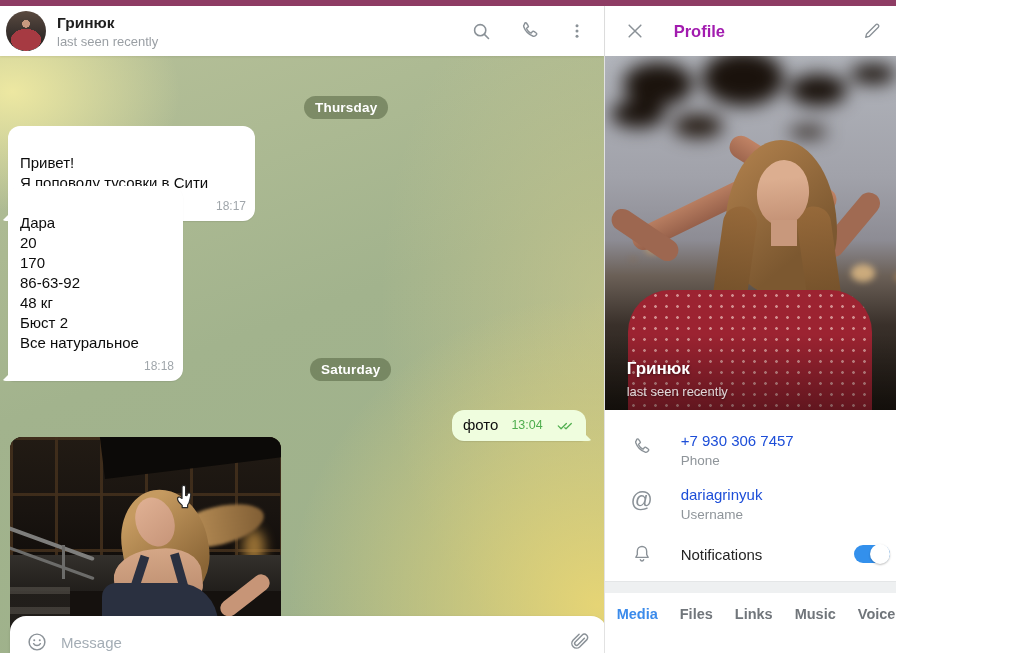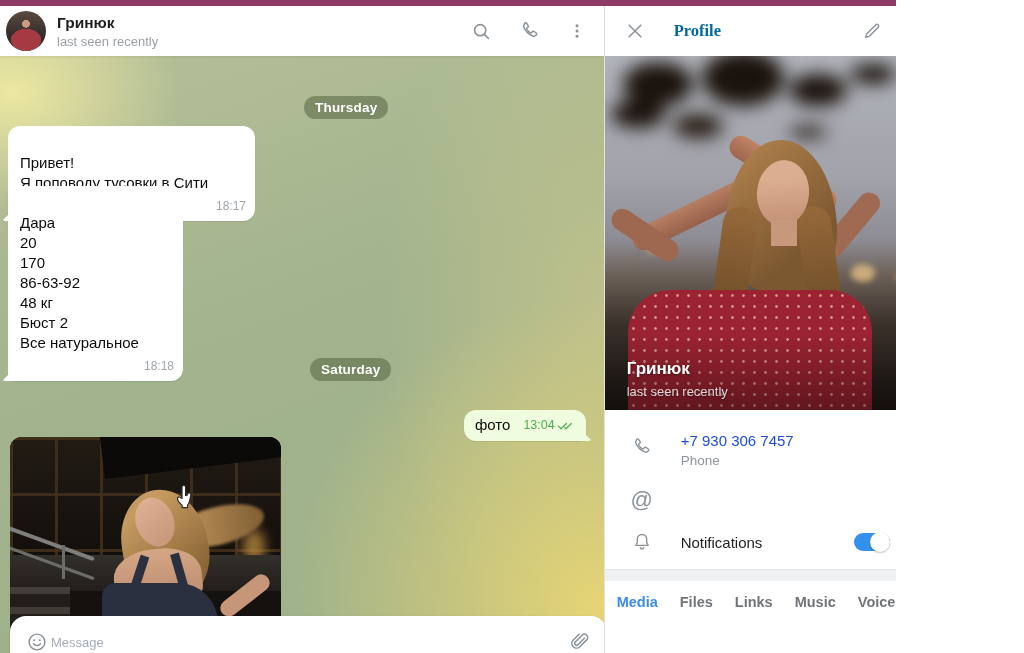--- a/index.html
+++ b/index.html
@@ -45,21 +45,21 @@
   .bubble .time { position:absolute; right:9px; bottom:5px; font-size:12px; color:#a0a6ab; white-space:nowrap; }
   .bubble-in { background:#fff; border-bottom-left-radius:5px; box-shadow:0 1px 1px rgba(0,0,0,.08); }
   .bubble-in::after { content:""; position:absolute; left:-6px; bottom:0; border:6px solid transparent;
     border-right-color:#fff; border-bottom-color:#fff; border-bottom-left-radius:4px; }
   .msg-1 { left:8px; top:70px;  width:247px; padding-right:46px; }
   .msg-2 { left:8px; top:130px; width:175px; }
   .bubble-out { background:#effdde; border-bottom-right-radius:5px; box-shadow:0 1px 1px rgba(0,0,0,.08);
     right:18px; top:342px; white-space:nowrap; padding:5px 11px 6px;margin-top:12px; }
   .bubble-out::after { content:""; position:absolute; right:-6px; bottom:0; border:6px solid transparent;
     border-left-color:#effdde; border-bottom-color:#effdde; border-bottom-right-radius:4px; }
-  .out-meta { display:inline-flex; align-items:center; gap:2px; margin-left:13px; color:#4fae4e; font-size:12.5px; vertical-align:bottom; }
+  .out-meta { display:inline-flex; align-items:center; gap:14px; margin-left:13px; color:#4fae4e; font-size:12.5px; vertical-align:bottom; }
 
   
   .photo-msg { position:absolute; left:10px; top:381px; width:271px; height:222px;
     border-radius:12px; overflow:hidden; z-index:1; background:#15110e; cursor:pointer; }
   .cp-windows { position:absolute; left:0; right:0; top:0; height:122px;
     background:
       repeating-linear-gradient(90deg, rgba(66,47,28,.9) 0 3px, rgba(0,0,0,0) 3px 45px),
       repeating-linear-gradient(180deg, rgba(66,47,28,.9) 0 3px, rgba(0,0,0,0) 3px 56px),
       linear-gradient(180deg,#221b14 0%,#191410 60%,#120e0b 100%); }
   .cp-ceiling { position:absolute; left:90px; top:-40px; width:200px; height:70px; background:#0c0a08; transform:rotate(-7deg); }
@@ -87,31 +87,31 @@
     background:#c79577; transform:rotate(-38deg); }
 
   .cursor-hand { position:absolute; left:174px; top:428px; z-index:7; pointer-events:none; }
 
   .scroll-down { position:absolute; left:622px; top:488px; width:56px; height:56px; border-radius:50%;
     background:#fff; z-index:3; display:flex; align-items:center; justify-content:center;
     box-shadow:0 1px 4px rgba(0,0,0,.18); color:#70777d; cursor:pointer; }
 
   .composer { position:absolute; left:10px; top:560px; width:597px; height:52px; background:#fff;
     border-radius:16px; z-index:4; display:flex; align-items:center; padding:0 16px; box-shadow:0 1px 3px rgba(0,0,0,.12); }
-  .composer input { flex:1; border:none; outline:none; font-size:13px; margin-left:3px; color:#222;
+  .composer input { flex:1; border:none; outline:none; font-size:15px; margin-left:13px; color:#222;
     font-family:"Liberation Sans","DejaVu Sans",sans-serif; background:transparent; }
   .composer input::placeholder { color:#a4adb5; }
   .mic-btn { position:absolute; left:612px; top:558px; width:64px; height:64px; border-radius:50%;
     background:#fff; z-index:4; display:flex; align-items:flex-start; justify-content:center; padding-top:14px;
     box-shadow:0 1px 4px rgba(0,0,0,.15); color:#8a9197; cursor:pointer; }
 
   
   .profile { position:relative; width:334px; height:647px; background:#fff; border-left:1px solid #e2e2e2; overflow:hidden; }
   .profile-header { height:50px; display:flex; align-items:center; padding:0 8px 0 20px; background:#fff; }
-  .profile-title { margin-left:29px; font-size:16.5px; font-weight:700; color:#0369a1;font-family:Liberation Serif, serif; }
+  .profile-title { margin-left:29px; font-size:16.5px; font-weight:700; color:#a21caf; }
   .edit-btn { margin-left:auto; color:#8a9197; padding:6px; }
   .close-btn { color:#8a9197; }
 
   .profile-photo { position:relative; height:354px; overflow:hidden;
     background:linear-gradient(180deg,#b1b4bb 0%,#a1a2aa 34%,#8d8c94 52%,#6b6057 62%,#39302a 76%,#1e1812 100%); }
   .pp-tree { position:absolute; left:18px; top:6px; width:70px; height:44px; background:#1a120c; border-radius:50%;
     filter:blur(9px);
     box-shadow:85px -6px 0 6px #1a120c, 160px 6px 0 -6px #1a120c, 215px -10px 0 -12px #1a120c,
                40px 42px 0 -10px #241a12, 150px 48px 0 -16px #241a12, -20px 30px 0 -8px #1a120c; }
   .pp-bokeh { position:absolute; left:40px; top:188px; width:16px; height:10px; background:#c59a64; border-radius:50%;
@@ -360,20 +360,24 @@
           <span class="info-texts">
             <div class="info-value">+7 930 306 7457</div>
             <div class="info-label">Phone</div>
           </span>
         </div>
 
         <div class="info-row">
           <span class="info-icon">
               <span class="at-glyph">@</span>
             </span>
+          <span class="info-texts">
+            <div class="info-value">dariagrinyuk</div>
+            <div class="info-label">Username</div>
+          </span>
         </div>
 
         <div class="info-row notif">
           <span class="info-icon" style="margin-top:0;">
             <svg width="22" height="22" viewBox="0 0 24 24">
                 <path d="M12 3.8a5.1 5.1 0 0 0-5.1 5.1v3.6L5.3 15.7h13.4l-1.6-3.2V8.9A5.1 5.1 0 0 0 12 3.8z" fill="none" stroke="currentColor" stroke-width="1.5" stroke-linejoin="round"></path>
                 <path d="M10.2 18.3a1.9 1.9 0 0 0 3.6 0" fill="none" stroke="currentColor" stroke-width="1.5" stroke-linecap="round"></path>
               </svg>
           </span>
           <span class="notif-label">Notifications</span>

